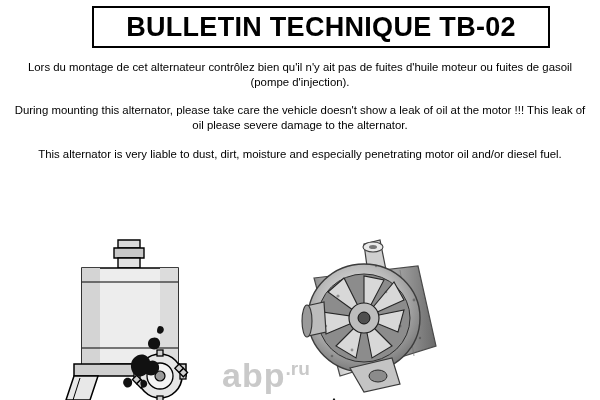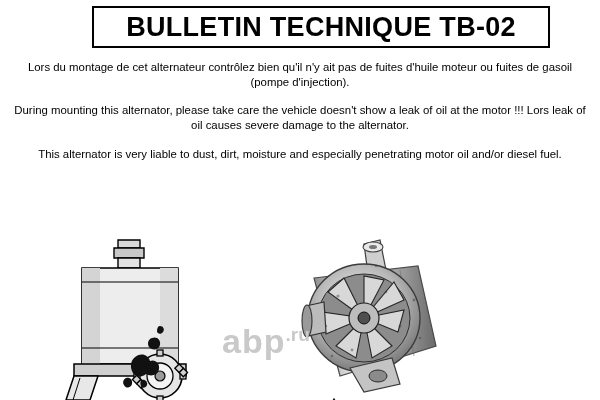--- a/index.html
+++ b/index.html
@@ -92,21 +92,21 @@
     left: 326px;
     top: 172px;
     width: 16px;
     height: 26px;
   }
 
   
   .watermark {
     position: absolute;
     left: 222px;
-    top: 322px;
+    top: 356px;
     width: 160px;
     height: 40px;
     font-size: 34px;
     font-weight: bold;
     color: #c9c9c9;
     letter-spacing: 1px;
     font-family: "Liberation Sans", sans-serif;
     pointer-events: none;
   }
   .watermark .ru {
@@ -119,21 +119,21 @@
 <body>
 
 <div class="page">
 
   <div class="title-box">
     <div class="title-text">BULLETIN TECHNIQUE TB-02</div>
   </div>
 
   <div class="body-text">
     <p class="para">Lors du montage de cet alternateur contrôlez bien qu'il n'y ait pas de fuites d'huile moteur ou fuites de gasoil (pompe d'injection).</p>
-    <p class="para tight">During mounting this alternator, please take care the vehicle doesn't show a leak of oil at the motor !!! Lors leak of oil causes severe damage to the alternator.</p>
+    <p class="para tight">During mounting this alternator, please take care the vehicle doesn't show a leak of oil at the motor !!! This leak of oil please severe damage to the alternator.</p>
     <p class="para last">This alternator is very liable to dust, dirt, moisture and especially penetrating motor oil and/or diesel fuel.</p>
   </div>
 
   <div class="illustrations">
 
     <svg class="pump-fig" viewBox="0 0 150 170">
 
       <path d="M62 10 h22 v8 h-22 z" fill="#d9d9d9" stroke="#000" stroke-width="1.4"></path>
       <path d="M58 18 h30 v10 h-30 z" fill="#c8c8c8" stroke="#000" stroke-width="1.4"></path>
 

